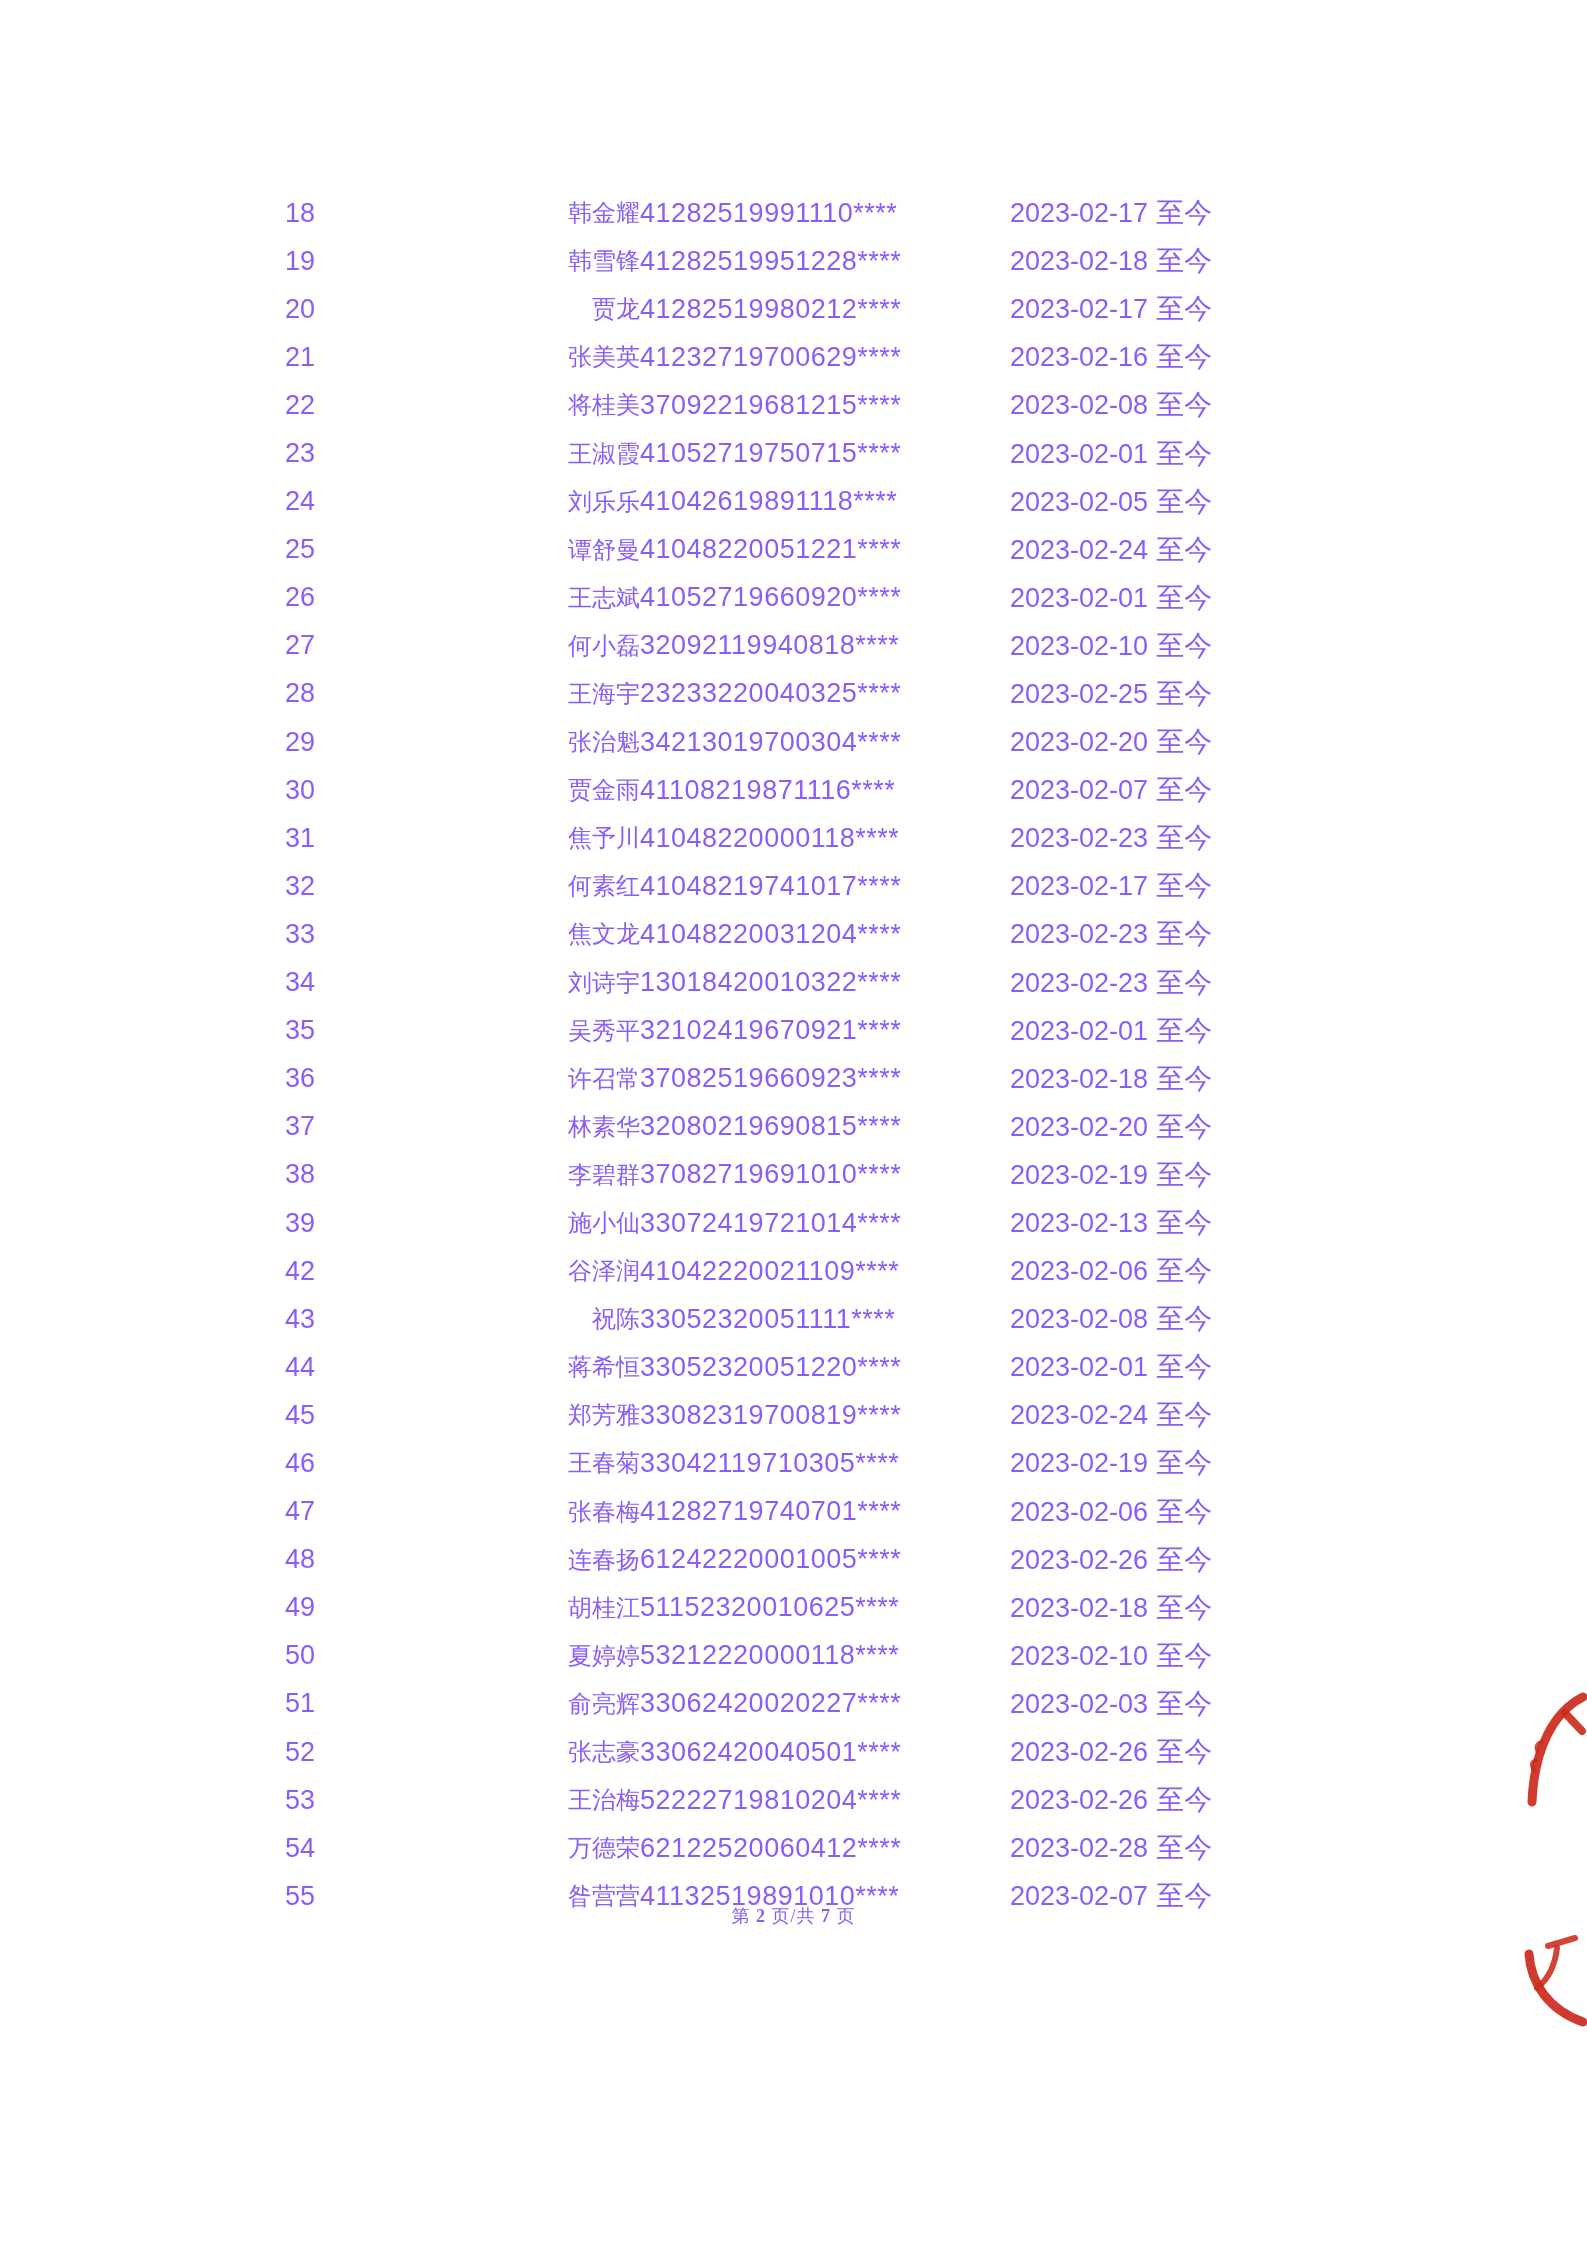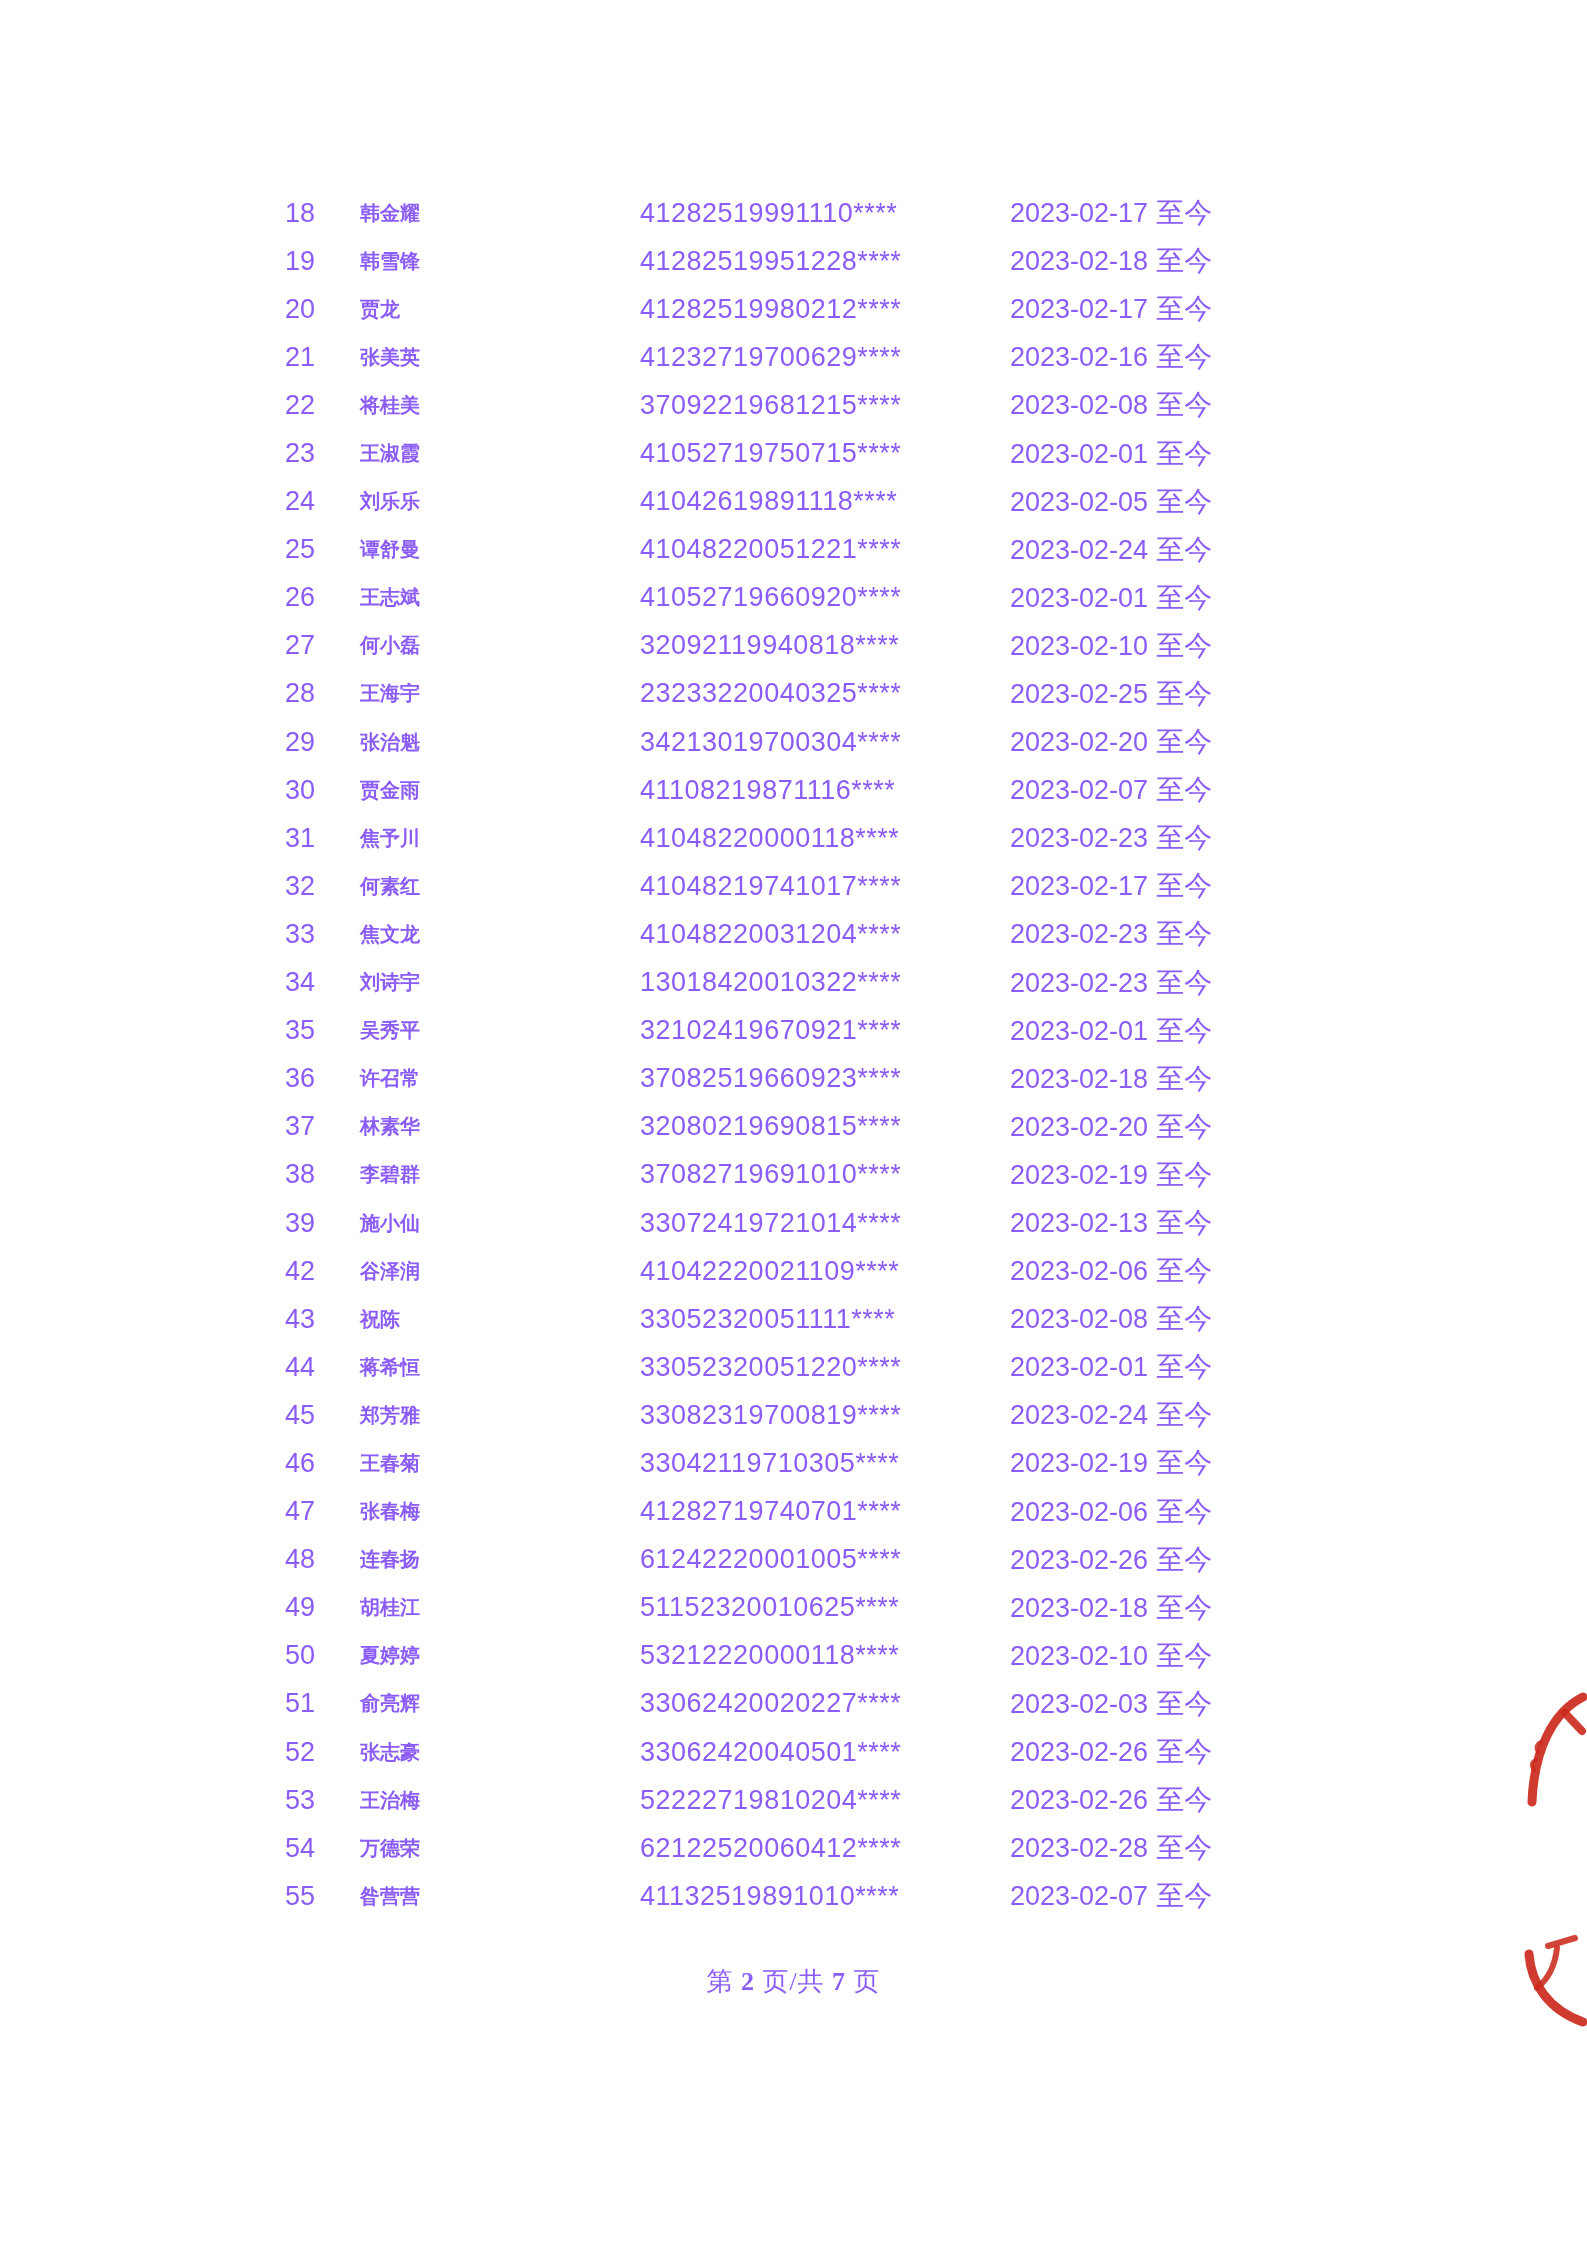--- a/index.html
+++ b/index.html
@@ -25,24 +25,23 @@
     padding:0;
     vertical-align:middle;
     white-space:nowrap;
   }
   td.c-no{
     width:120px;text-align:center;
     font-family:"Liberation Sans","DejaVu Sans",sans-serif;
     font-size:27px;
   }
   td.c-name{
-    width:280px;text-align:left;
+    width:280px;text-align:right;
     font-family:"Liberation Serif","DejaVu Serif",serif;
-    font-size:20px;
-    font-weight:bold;
+    font-size:24px;
   }
   td.c-id{
     width:370px;text-align:left;
     font-family:"Liberation Sans","DejaVu Sans",sans-serif;
     font-size:27px;
     letter-spacing:0.5px;
     margin-left:28px;
   }
   td.c-date{
     width:300px;text-align:left;
@@ -51,24 +50,24 @@
     margin-left:28px;
   }
   td.c-date .cjk{
     font-family:"Liberation Serif","DejaVu Serif",serif;
     font-size:28px;
     margin-left:8px;
   }
   .footer{
     position:absolute;
     left:0;right:0;
-    top:1964px;
+    top:1904px;
     text-align:center;
     font-family:"Liberation Serif","DejaVu Serif",serif;
-    font-size:26px;
+    font-size:18px;
     letter-spacing:1px;
   }
   .footer b{font-weight:bold;}
   .stamp{
     position:absolute;
     pointer-events:none;
   }
   .stamp-1{left:1521px;top:1692px;}
   .stamp-2{left:1521px;top:1918px;}
 </style>

